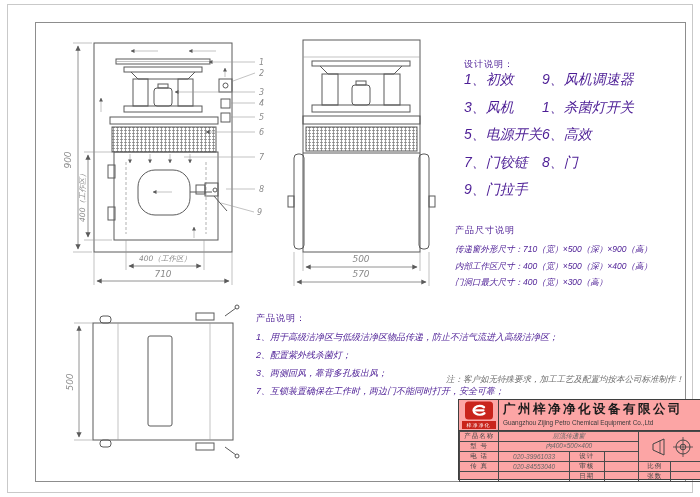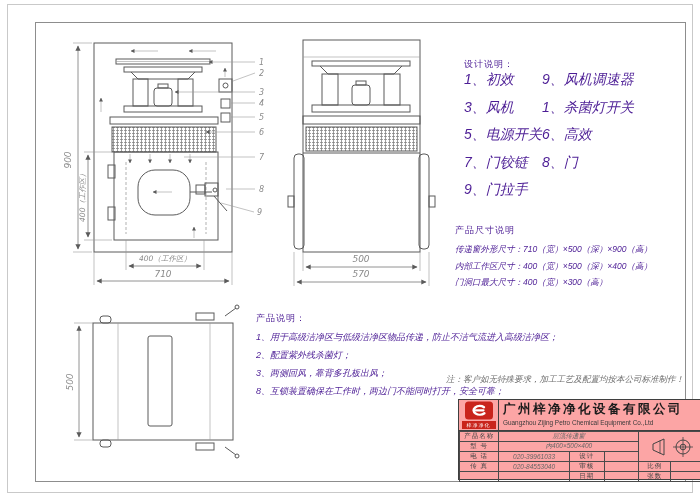--- a/index.html
+++ b/index.html
@@ -227,21 +227,21 @@
       <div>门洞口最大尺寸：400（宽）×300（高）</div>
     </div>
   </div>
 
   <div class="noteblock" style="left:256px;top:312px;width:430px;">
     <div class="nb-title">产品说明：</div>
     <div class="product-lines" style="margin-top:3px;">
       <div>1、用于高级洁净区与低级洁净区物品传递，防止不洁气流进入高级洁净区；</div>
       <div>2、配置紫外线杀菌灯；</div>
       <div>3、两侧回风，靠背多孔板出风；</div>
-      <div>8、互锁装置确保在工作时，两边门不能同时打开，安全可靠；</div>
+      <div>7、互锁装置确保在工作时，两边门不能同时打开，安全可靠；</div>
     </div>
   </div>
   <div class="remark">注：客户如无特殊要求，加工工艺及配置均按本公司标准制作！</div>
 
   <div class="tblock">
     <div class="tb-header">
       <div class="tb-logo-cell">
         <svg width="30" height="19" viewBox="0 0 30 19">
           <rect x="1" y="0.5" width="28" height="18" rx="3.5" fill="#c9241c" stroke="none"></rect>
           <path d="M20,6.2 A6.2,4.3 0 1 0 20.4,12.2" fill="none" stroke="#ffffff" stroke-width="2.4" stroke-linecap="round"></path>

